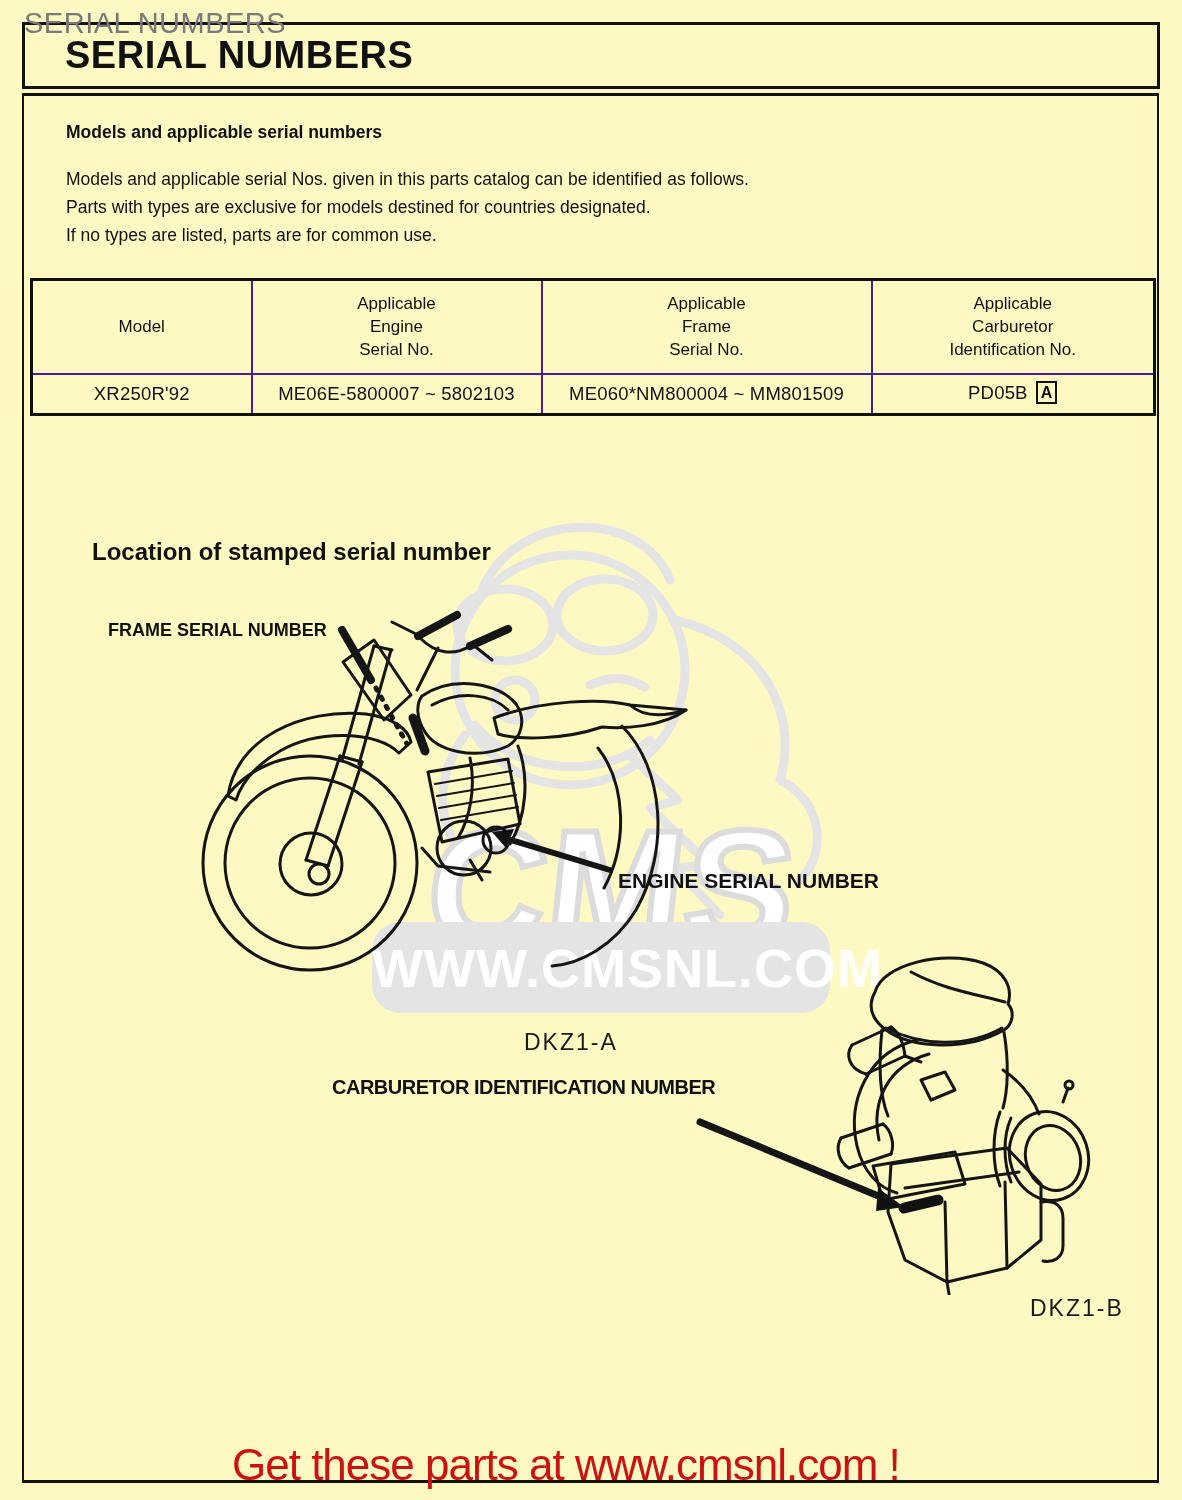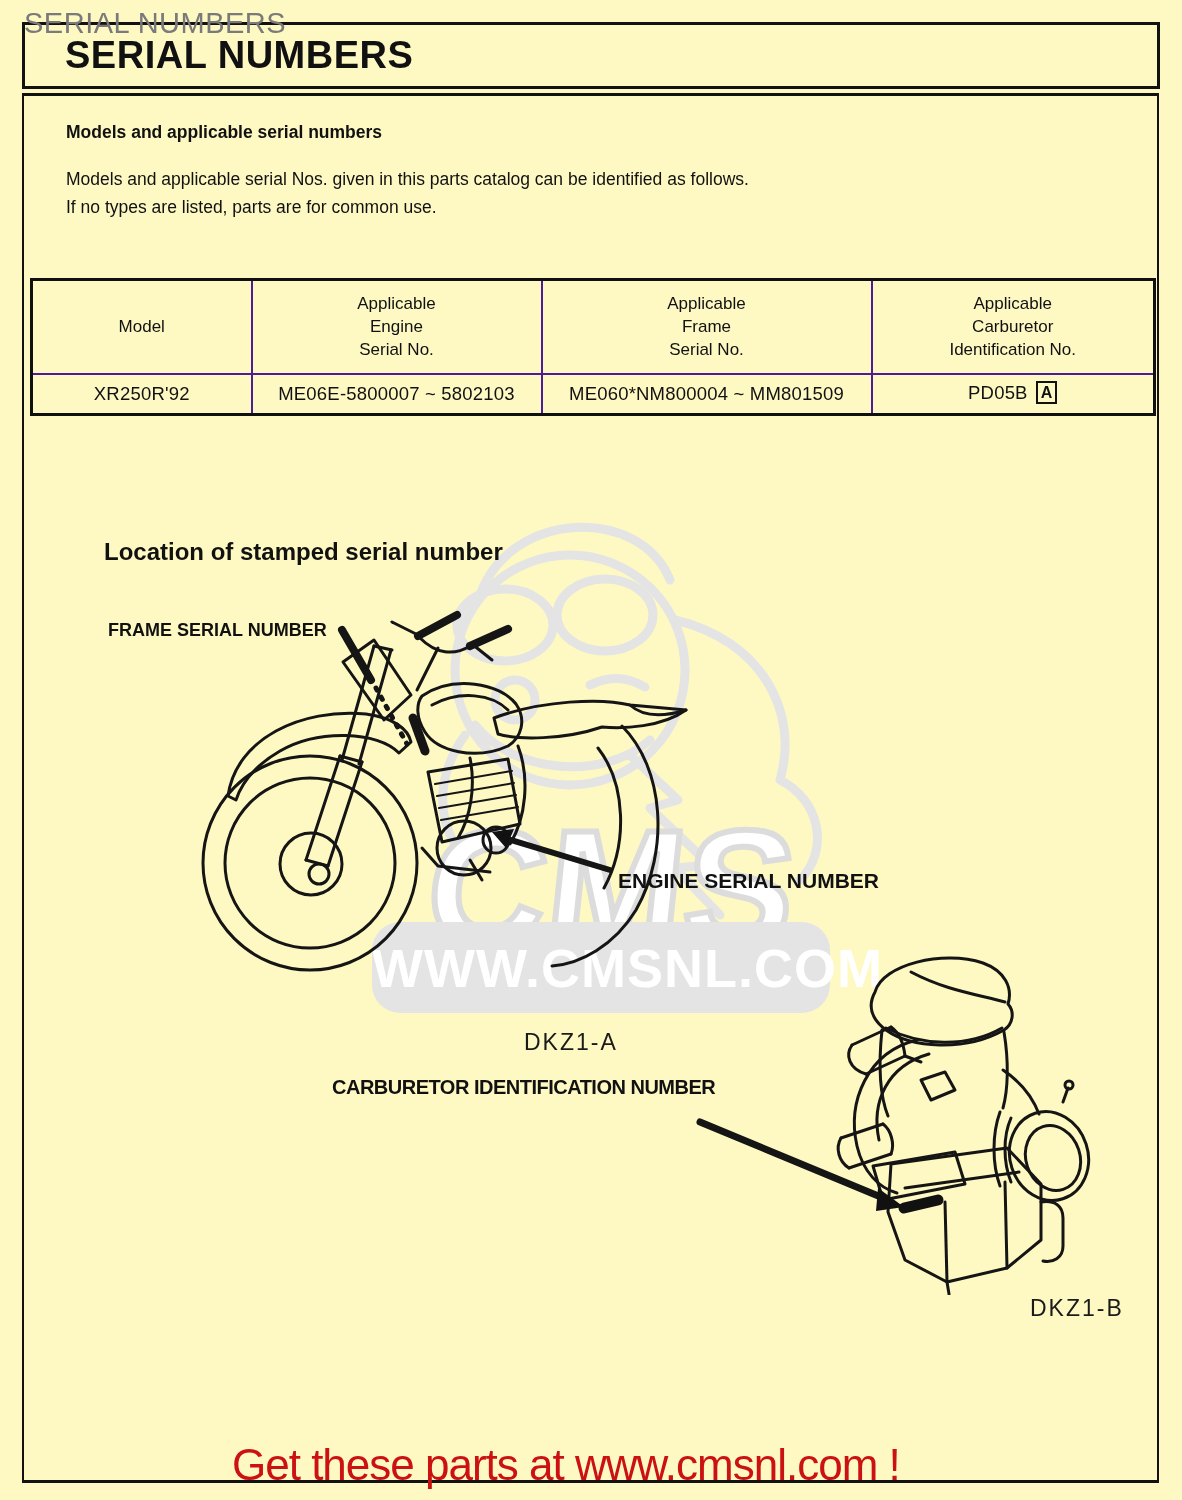--- a/index.html
+++ b/index.html
@@ -46,21 +46,21 @@
   table.serials thead tr{height:94px;}
   table.serials tbody tr{height:41px;}
   table.serials th{font-size:17px;line-height:23px;}
   table.serials td{font-size:18.5px;letter-spacing:.2px;}
   .boxed-type{
     display:inline-block;border:2px solid #111;padding:0 3px;margin-left:8px;
     font-size:16px;line-height:19px;font-weight:bold;transform:translateY(-1px);
   }
   
   .loc-heading{
-    position:absolute;left:104px;top:538px;font-size:24px;font-weight:bold;z-index:3;
+    position:absolute;left:92px;top:538px;font-size:24px;font-weight:bold;z-index:3;
   }
   .lbl{position:absolute;font-weight:bold;z-index:4;white-space:nowrap;}
   .lbl-frame{left:108px;top:620px;font-size:18px;text-align:right;}
   .lbl-engine{left:618px;top:869px;font-size:21px;}
   .lbl-carb{left:332px;top:1076px;font-size:20px;letter-spacing:-0.5px;}
   .fig-code{position:absolute;font-size:23px;letter-spacing:2px;z-index:4;color:#1a1a1a;}
   .fig-a{left:524px;top:993px;margin-top:36px;}
   .fig-b{left:1030px;top:1295px;}
   
   .wm{position:absolute;z-index:1;}
@@ -88,20 +88,21 @@
 
   <div class="title-box">
     <div class="page-title">SERIAL NUMBERS</div>
   </div>
 
   <div class="main-box"></div>
 
   <div class="intro-heading">Models and applicable serial numbers</div>
   <div class="intro-lines">
     <div>Models and applicable serial Nos. given in this parts catalog can be identified as follows.</div>
+    <div>Parts with types are exclusive for models destined for countries designated.</div>
     <div>If no types are listed, parts are for common use.</div>
   </div>
 
   <table class="serials">
     <colgroup>
       <col style="width:220px">
         <col style="width:290px">
         <col style="width:330px">
         <col style="width:283px">
     </colgroup>

